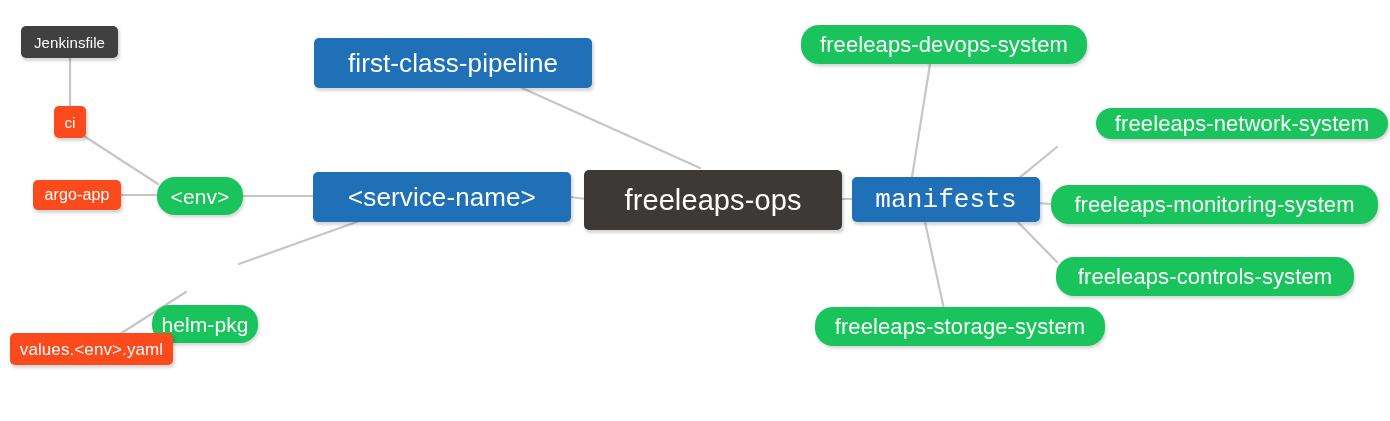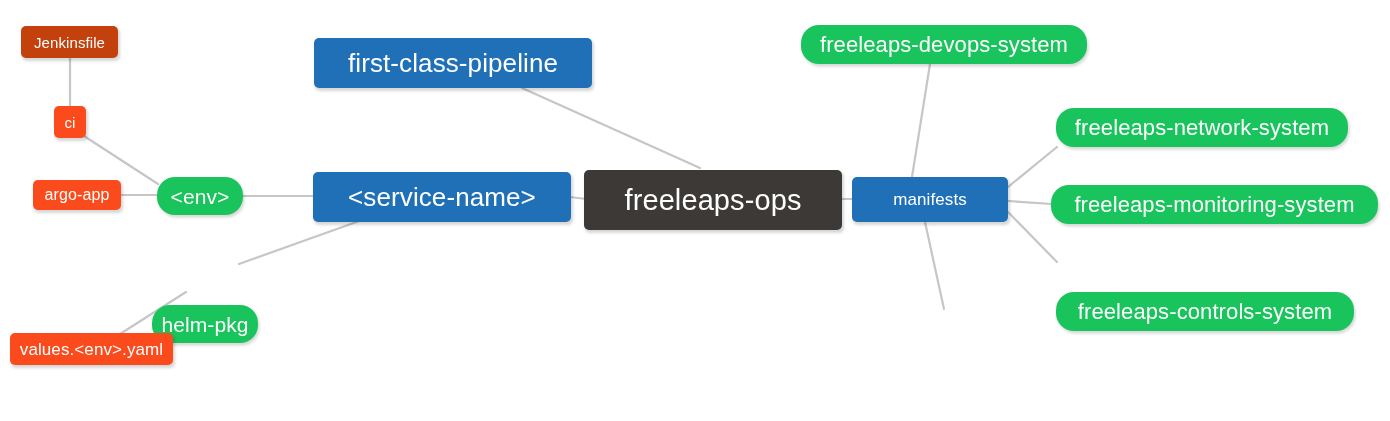--- a/index.html
+++ b/index.html
@@ -35,21 +35,21 @@
     white-space: nowrap;
     line-height: 1;
     box-shadow: 1.5px 2.5px 3px rgba(0,0,0,0.16);
     letter-spacing: 0.1px;
     padding: 0 10px;
   }
   .n-root   { background: #3c3936; }
   .n-blue   { background: #2070b8; }
   .n-green  { background: #18c45b; border-radius: 18px; }
   .n-red    { background: #fb4a1b; }
-  .n-orange { background: #c2410c; }
+  .n-orange { background: #404040; }
 </style>
 </head>
 <body>
 
 <div id="canvas">
 
   <svg id="edges" viewBox="0 0 1390 421" xmlns="http://www.w3.org/2000/svg">
     <g stroke="#c6c6c6" stroke-width="2.2" fill="none" stroke-linecap="round">
 
       <line x1="70" y1="58" x2="70" y2="108"></line>
@@ -87,21 +87,21 @@
   </div>
 
   <div class="node n-blue" style="left:313px; top:172px; width:258px; height:50px; font-size:26px;">
     <span>&lt;service-name&gt;</span>
   </div>
 
   <div class="node n-blue" style="left:314px; top:38px; width:278px; height:50px; font-size:26px;">
     <span>first-class-pipeline</span>
   </div>
 
-  <div class="node n-blue" style="left:852px; top:177px; width:156px; height:45px; font-size:17px;">
+  <div class="node n-blue" style="left:852px; top:177px; width:188px; height:45px; font-size:26px;font-family:Liberation Mono, monospace;">
     <span>manifests</span>
   </div>
 
   <div class="node n-green" style="left:157px; top:177px; width:86px; height:38px; font-size:21px;">
     <span>&lt;env&gt;</span>
   </div>
 
   <div class="node n-green" style="left:152px; top:257px; width:106px; height:38px; font-size:21px;margin-top:48px;">
     <span>helm-pkg</span>
   </div>
@@ -119,26 +119,29 @@
   </div>
 
   <div class="node n-red" style="left:10px; top:333px; width:163px; height:32px; font-size:17px;">
     <span>values.&lt;env&gt;.yaml</span>
   </div>
 
   <div class="node n-green" style="left:801px; top:25px; width:286px; height:39px; font-size:22px;">
     <span>freeleaps-devops-system</span>
   </div>
 
-  <div class="node n-green" style="left:1056px; top:108px; width:292px; height:39px; font-size:22px;">
+  <div class="node n-green" style="left:1096px; top:108px; width:292px; height:31px; font-size:22px;">
     <span>freeleaps-network-system</span>
   </div>
 
   <div class="node n-green" style="left:1051px; top:185px; width:327px; height:39px; font-size:22px;">
     <span>freeleaps-monitoring-system</span>
   </div>
 
-  <div class="node n-green" style="left:1056px; top:257px; width:298px; height:39px; font-size:22px;margin-top:35px;">
+  <div class="node n-green" style="left:1056px; top:257px; width:298px; height:39px; font-size:22px;">
     <span>freeleaps-controls-system</span>
   </div>
 
+  <div class="node n-green" style="left:815px; top:307px; width:290px; height:39px; font-size:22px;">
+    <span>freeleaps-storage-system</span>
+  </div>
 
 </div>
 
 </body></html>

